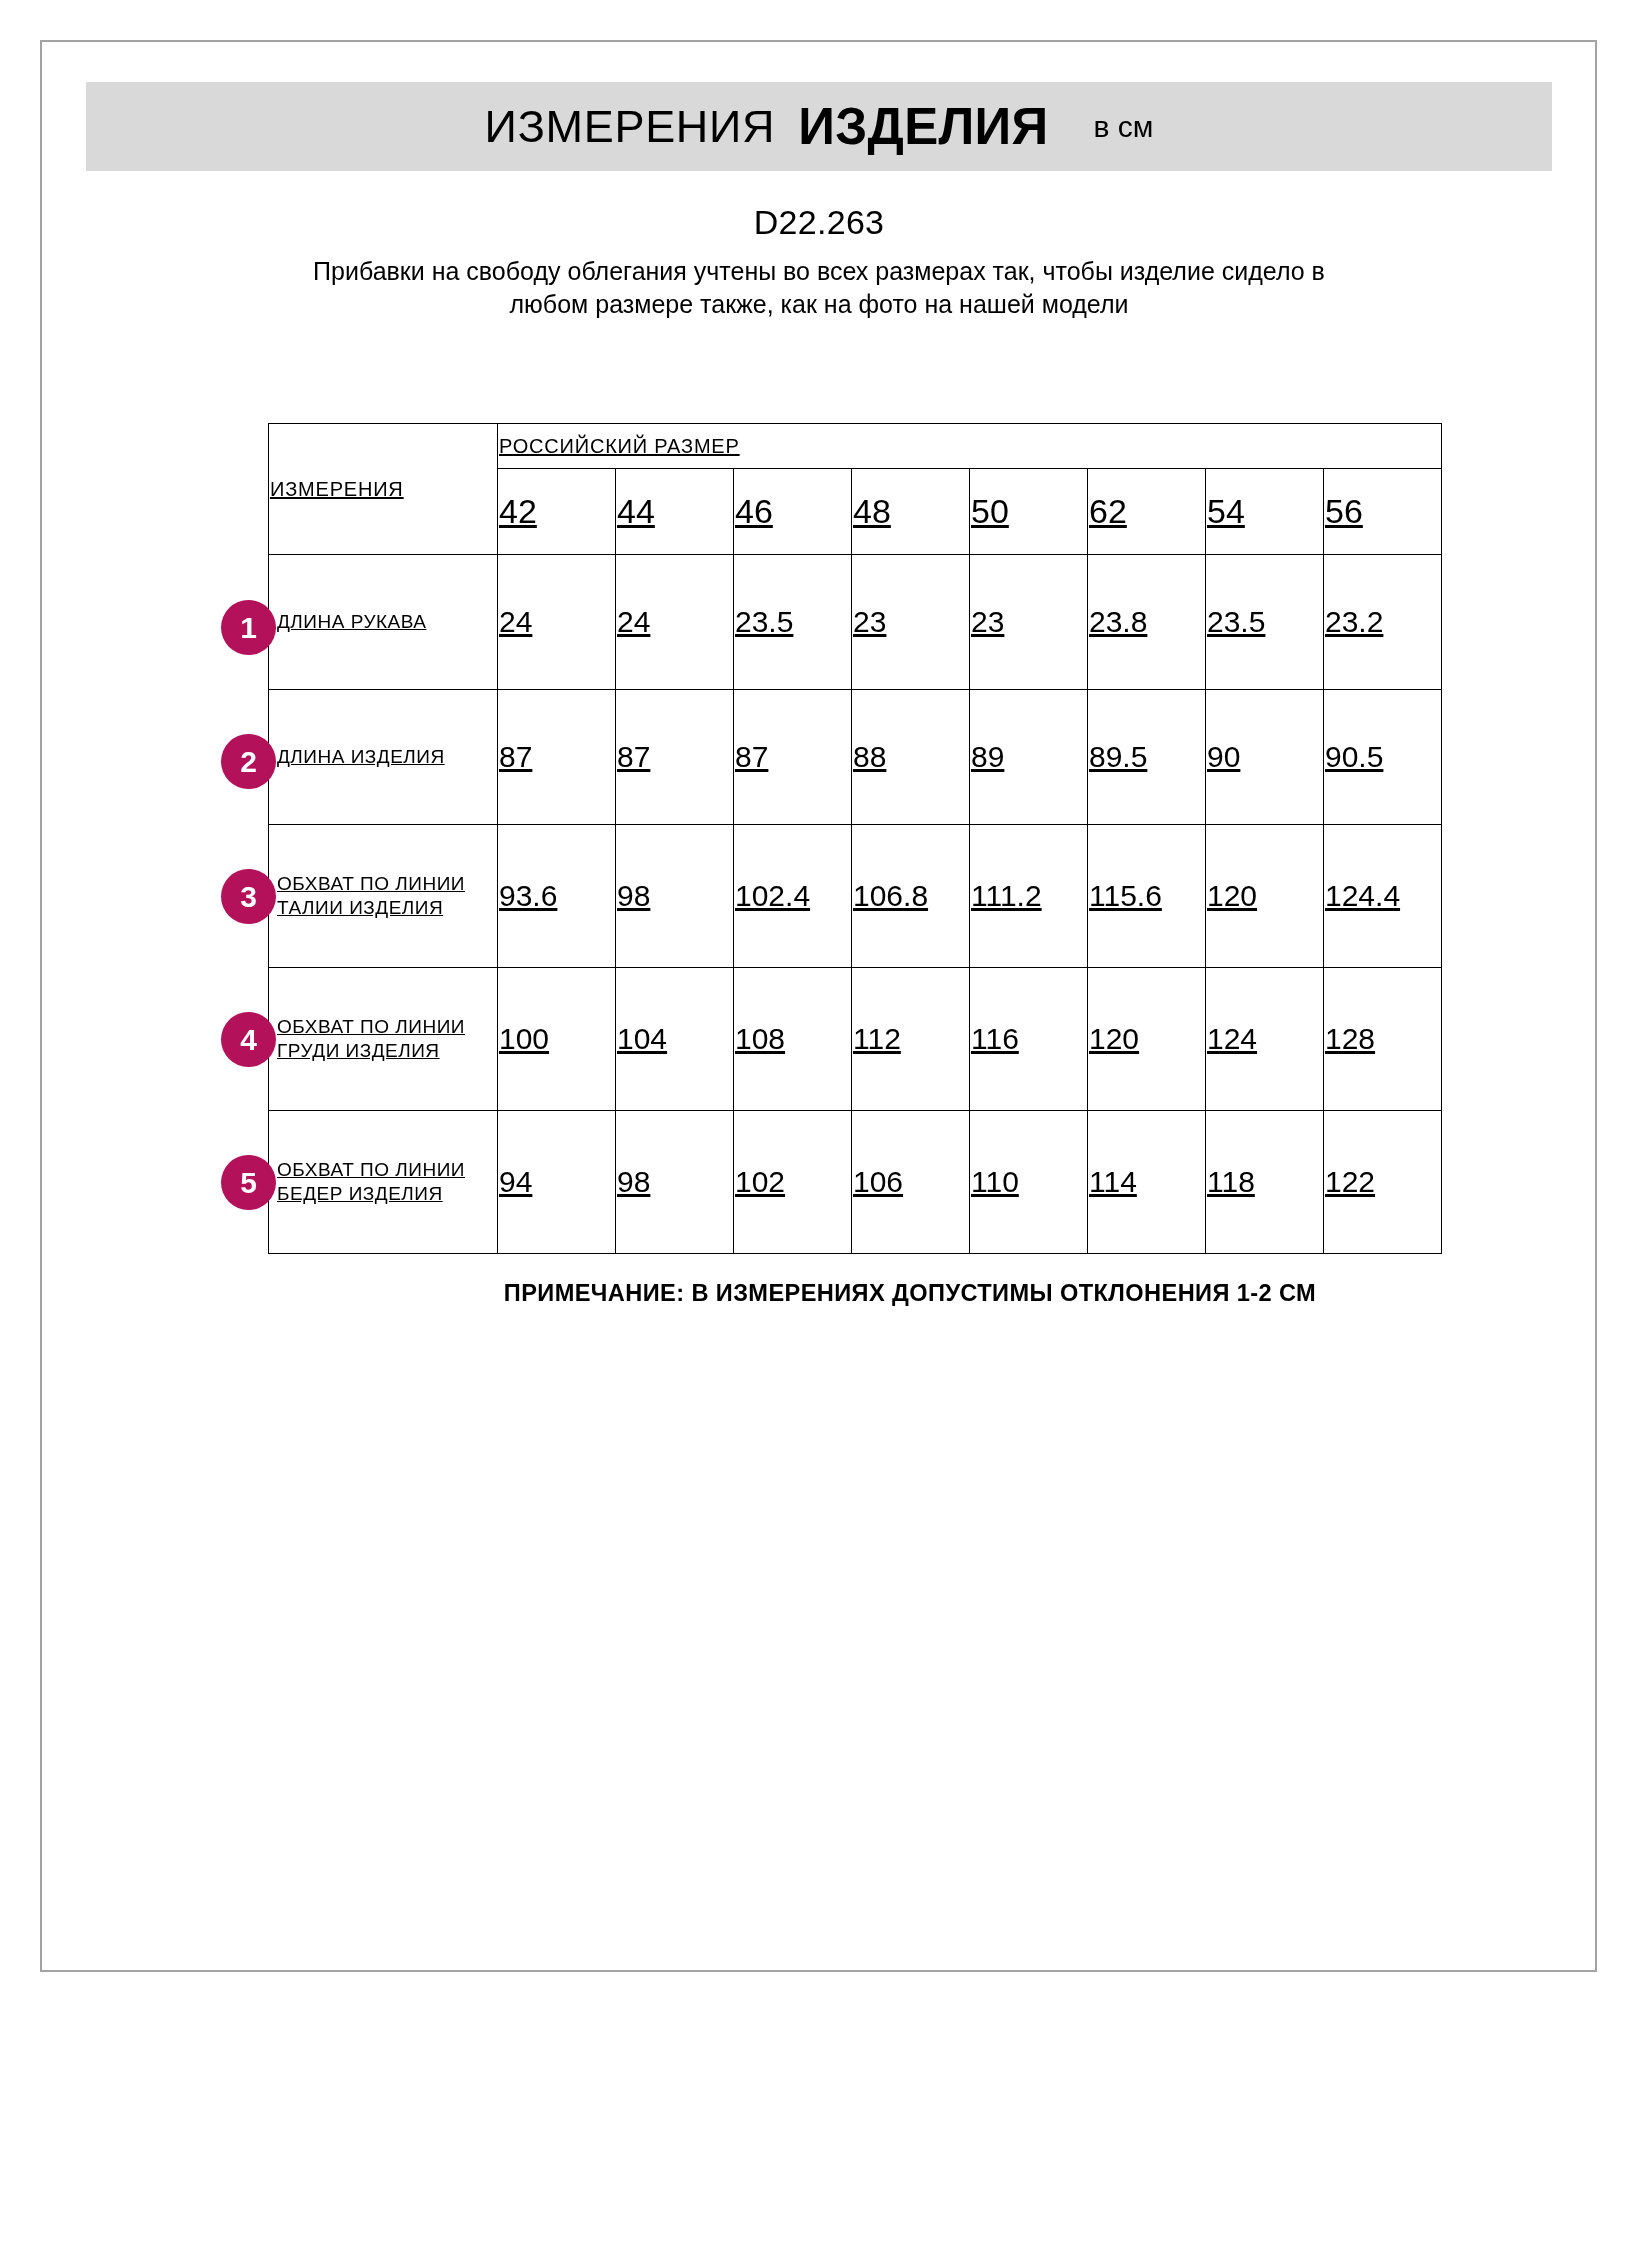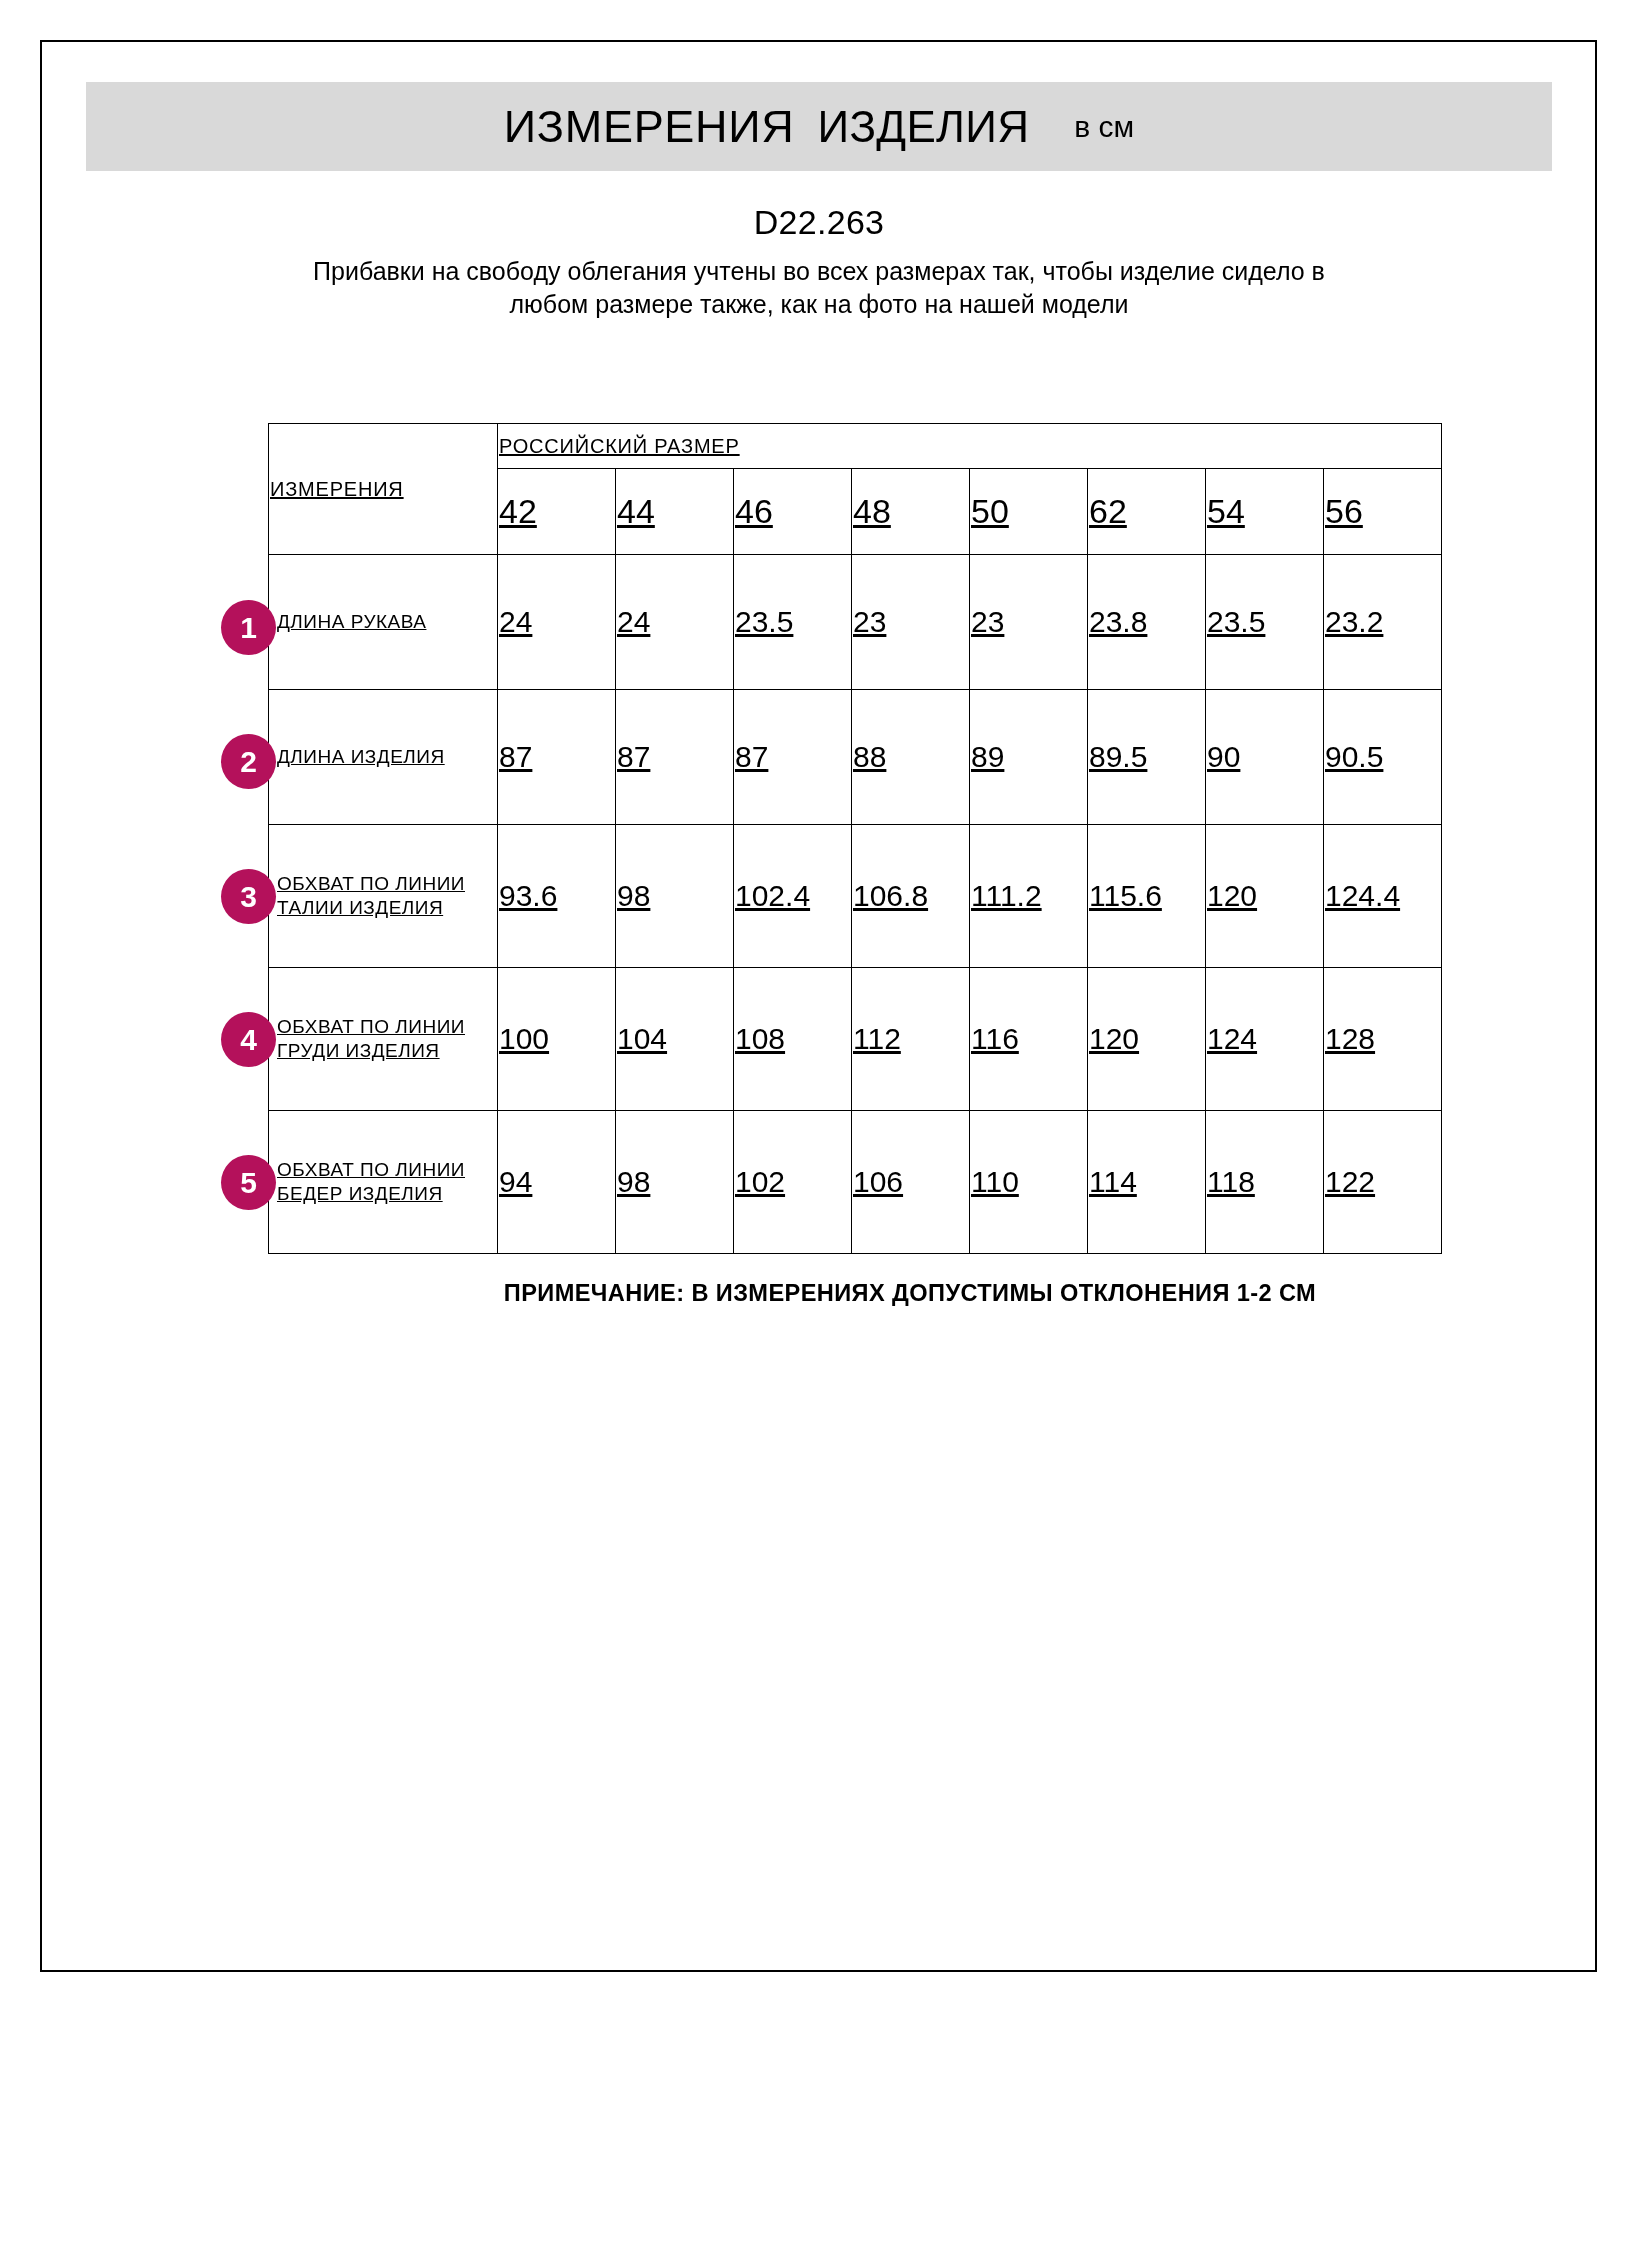--- a/index.html
+++ b/index.html
@@ -13,21 +13,21 @@
     font-family: "Liberation Sans", sans-serif;
     color: #000000;
     position: relative;
   }
   .page {
     position: absolute;
     left: 40px;
     top: 40px;
     width: 1557px;
     height: 1932px;
-    border: 2px solid #000000;
+    border: 2px solid #a3a3a3;
     box-sizing: border-box;
     background: #ffffff;
   }
   .inner {
     position: absolute;
     left: 44px;
     top: 40px;
     width: 1466px;
   }
   
@@ -38,22 +38,22 @@
     align-items: center;
     justify-content: center;
     gap: 23px;
   }
   .title-light {
     font-size: 45px;
     font-weight: 400;
     letter-spacing: 0.7px;
   }
   .title-bold {
-    font-size: 44px;
-    font-weight: normal;
+    font-size: 51px;
+    font-weight: bold;
     letter-spacing: 0.3px;
   }
   .title-units {
     font-size: 30px;
     font-weight: 400;
     margin-left: 22px;
   }
   
   .article {
     text-align: center;

